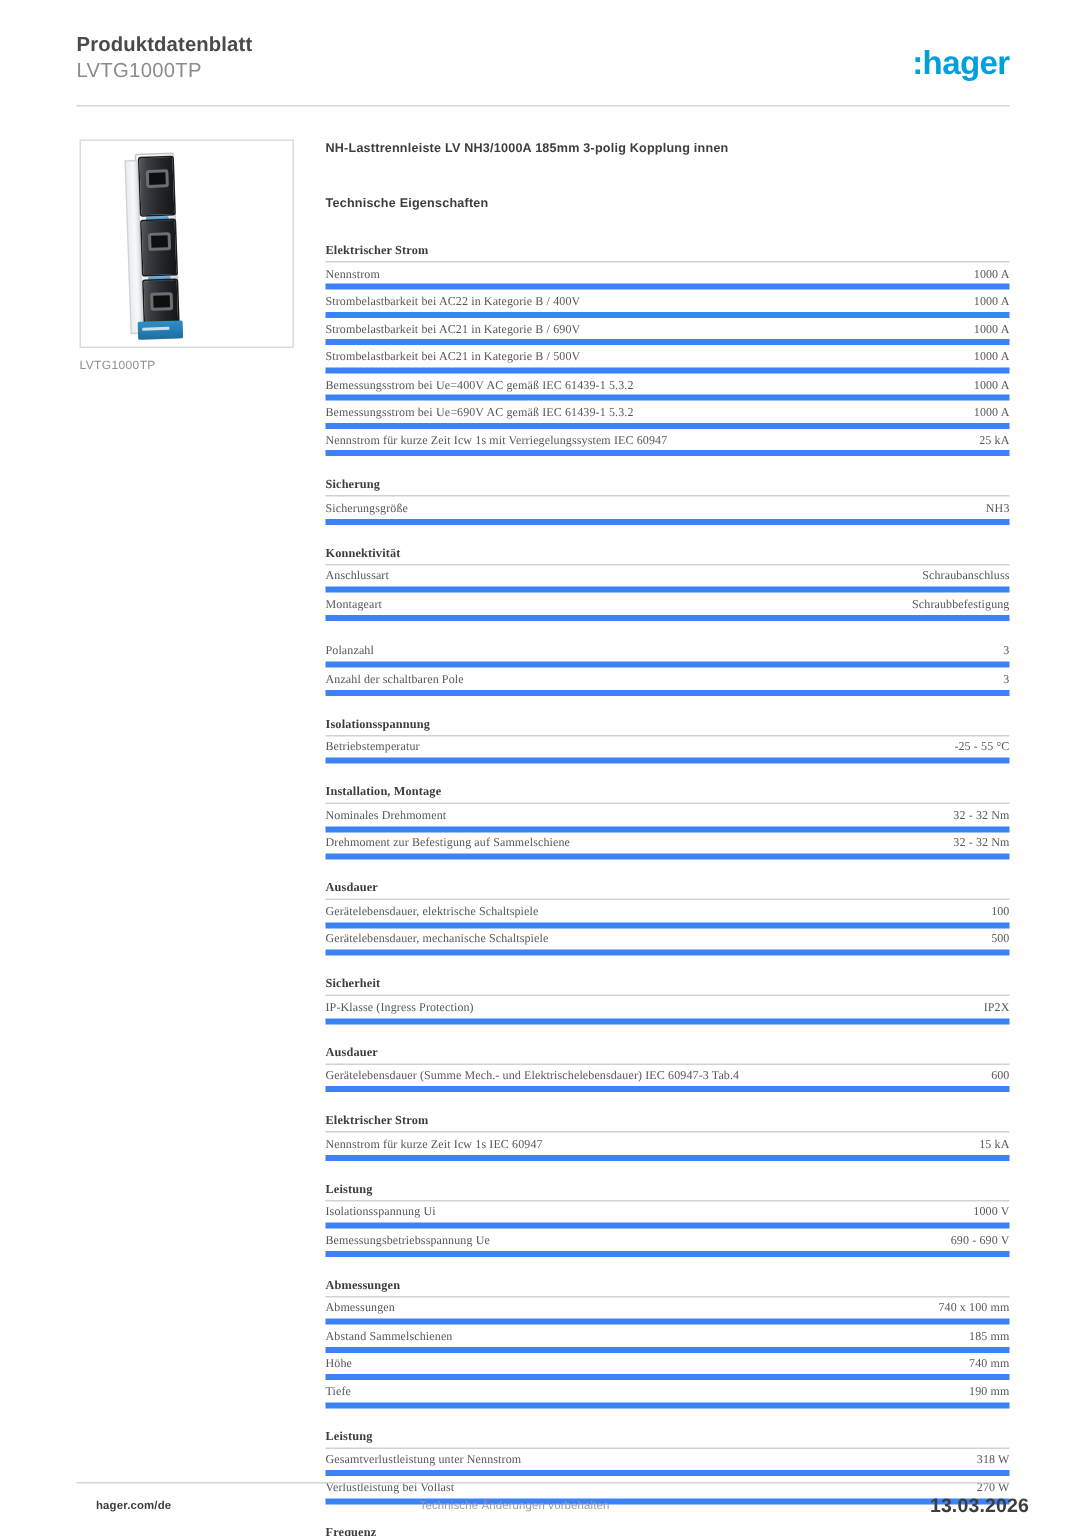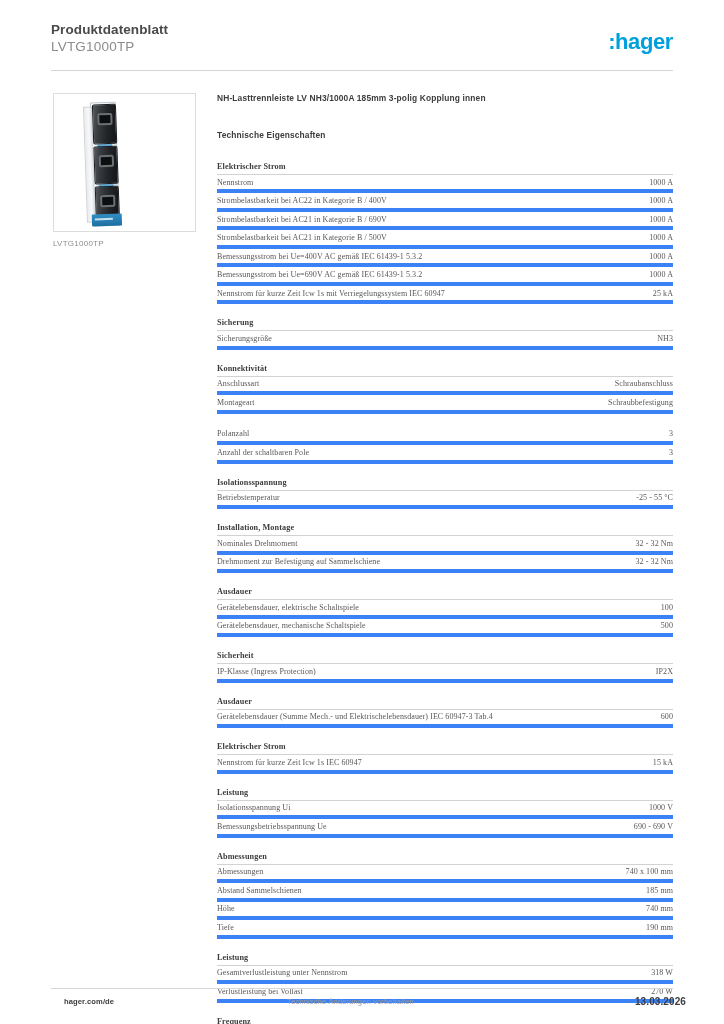--- a/index.html
+++ b/index.html
@@ -265,21 +265,21 @@
     flex: 0 0 auto;
   }
   .footer-center {
     font-size: 7.6px;
     color: #9a9a9a;
     letter-spacing: 0.1px;
     flex: 1 1 auto;
     text-align: center;
   }
   .footer-right {
-    font-size: 10px;
+    font-size: 13px;
     font-weight: bold;
     color: #3d3d3d;
     letter-spacing: 0.1px;
     flex: 0 0 auto;
     text-align: left;
     margin-left: 48px;
   }
 </style>
 </head>
 <body>

